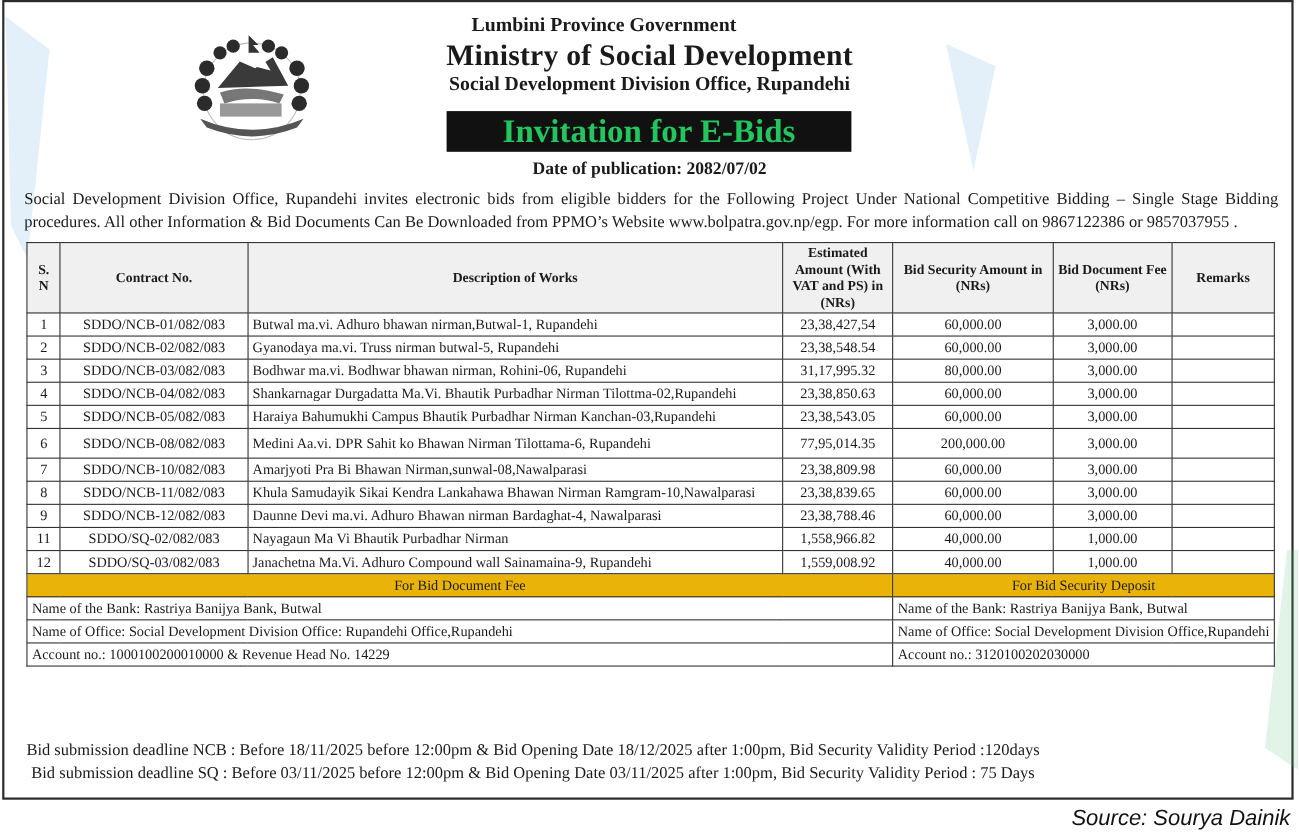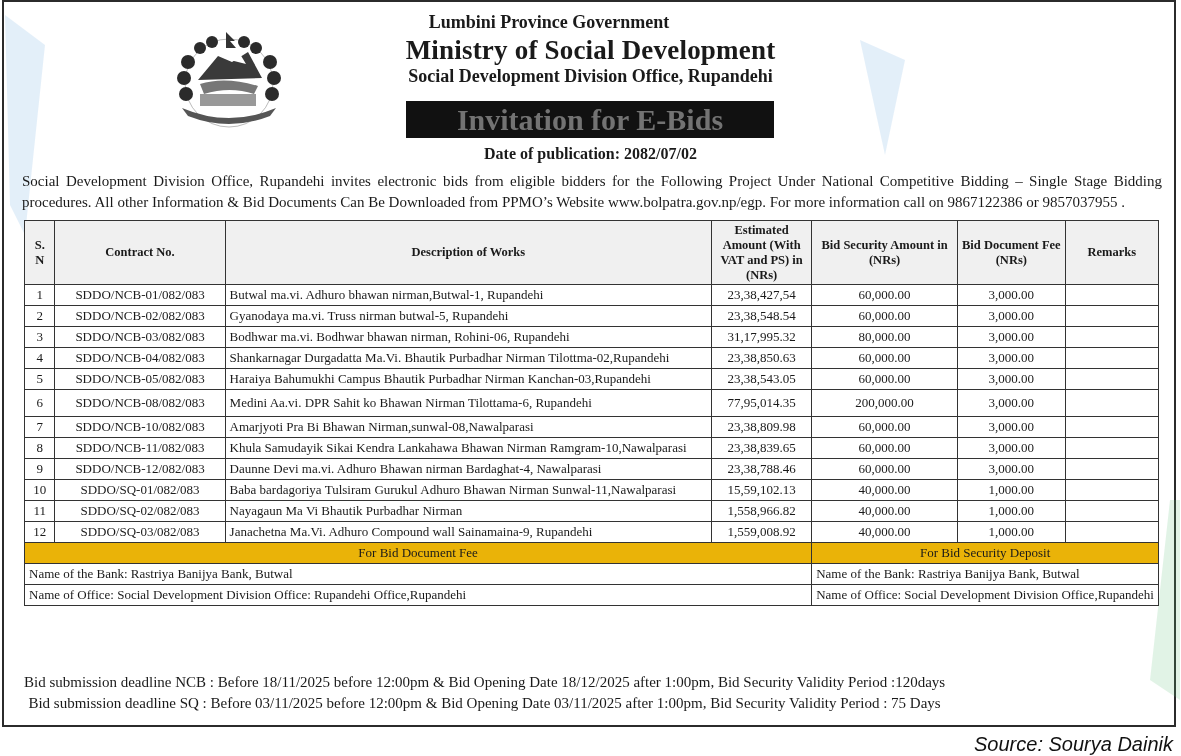--- a/index.html
+++ b/index.html
@@ -3,21 +3,21 @@
 <meta charset="utf-8">
 <style>
   html, body { margin:0; padding:0; background:#ffffff; }
   body { width:1181px; height:756px; position:relative; overflow:hidden; font-family:"Liberation Serif", serif; color:#1a1a1a; }
   .frame { position:absolute; left:2px; top:0; width:1174px; height:727px; border:2px solid #2b2b2b; border-top:2px solid #2b2b2b; box-sizing:border-box; background:#fff; }
   .wm { position:absolute; opacity:0.18; pointer-events:none; }
   .emblem { position:absolute; left:170px; top:28px; width:118px; height:105px; }
   .h1 { position:absolute; left:0; width:1098px; top:12px; text-align:center; font-weight:bold; font-size:18px; }
   .h2 { position:absolute; left:0; width:1181px; top:35px; text-align:center; font-weight:bold; font-size:27px; letter-spacing:0.2px; }
   .h3 { position:absolute; left:0; width:1181px; top:66px; text-align:center; font-weight:bold; font-size:18px; }
-  .title-box { position:absolute; left:406px; top:101px; width:368px; height:37px; background:#111; color:#737373; text-align:center; font-weight:bold; font-size:30px; line-height:37px; }
+  .title-box { position:absolute; left:406px; top:101px; width:368px; height:37px; background:#111; color:#22c55e; text-align:center; font-weight:bold; font-size:30px; line-height:37px; }
   .pubdate { position:absolute; left:0; width:1181px; top:145px; text-align:center; font-weight:bold; font-size:16px; }
   .intro { position:absolute; left:22px; top:171px; width:1140px; font-size:15px; line-height:21px; text-align:justify; }
   table.bids { position:absolute; left:24px; top:220px; width:1135px; border-collapse:collapse; font-size:13px; }
   table.bids th, table.bids td { border:1px solid #333; padding:0 4px; }
   table.bids th { background:#f0f0f0; font-weight:bold; font-size:12.5px; line-height:15px; height:63px; text-align:center; }
   table.bids td { height:20px; line-height:20px; white-space:nowrap; }
   table.bids td.c { text-align:center; }
   table.bids tr.tall td { height:26px; }
   table.bids td.sec-head { text-align:center; font-weight:normal; background:#eab308; }
   .footer { position:absolute; left:24px; top:672px; font-size:15px; line-height:21px;text-align:center; }
@@ -164,29 +164,20 @@
     <tr>
         <td class="c">9</td>
         <td class="c">SDDO/NCB-12/082/083</td>
         <td>Daunne Devi ma.vi. Adhuro Bhawan nirman Bardaghat-4, Nawalparasi</td>
         <td class="c">23,38,788.46</td>
         <td class="c">60,000.00</td>
         <td class="c">3,000.00</td>
         <td></td>
       </tr>
     <tr>
-        <td class="c">10</td>
-        <td class="c">SDDO/SQ-01/082/083</td>
-        <td> Baba bardagoriya Tulsiram Gurukul Adhuro Bhawan Nirman Sunwal-11,Nawalparasi</td>
-        <td class="c">15,59,102.13</td>
-        <td class="c">40,000.00</td>
-        <td class="c">1,000.00</td>
-        <td></td>
-      </tr>
-    <tr>
         <td class="c">11</td>
         <td class="c">SDDO/SQ-02/082/083</td>
         <td>Nayagaun Ma Vi Bhautik Purbadhar Nirman</td>
         <td class="c">1,558,966.82</td>
         <td class="c">40,000.00</td>
         <td class="c">1,000.00</td>
         <td></td>
       </tr>
     <tr>
         <td class="c">12</td>
@@ -203,20 +194,24 @@
       <td colspan="3" class="sec-head">For Bid Security Deposit</td>
     </tr>
     <tr>
       <td colspan="4">Name of the Bank: Rastriya Banijya Bank, Butwal</td>
       <td colspan="3">Name of the Bank: Rastriya Banijya Bank, Butwal</td>
     </tr>
     <tr>
       <td colspan="4">Name of Office: Social Development Division Office: Rupandehi Office,Rupandehi</td>
       <td colspan="3">Name of Office: Social Development Division Office,Rupandehi</td>
     </tr>
+    <tr>
+      <td colspan="4">Account no.: 1000100200010000 &amp; Revenue Head No. 14229</td>
+      <td colspan="3">Account no.: 3120100202030000</td>
+    </tr>
   </tbody>
 </table>
 
 <div class="footer">
   <div>Bid submission deadline NCB : Before 18/11/2025  before 12:00pm &amp; Bid Opening Date 18/12/2025 after 1:00pm, Bid Security Validity Period :120days</div>
   <div>Bid submission deadline SQ : Before 03/11/2025  before 12:00pm &amp; Bid Opening Date 03/11/2025  after 1:00pm, Bid Security Validity Period : 75 Days</div>
 </div>
 
 <div class="source">Source: Sourya Dainik</div>
 

